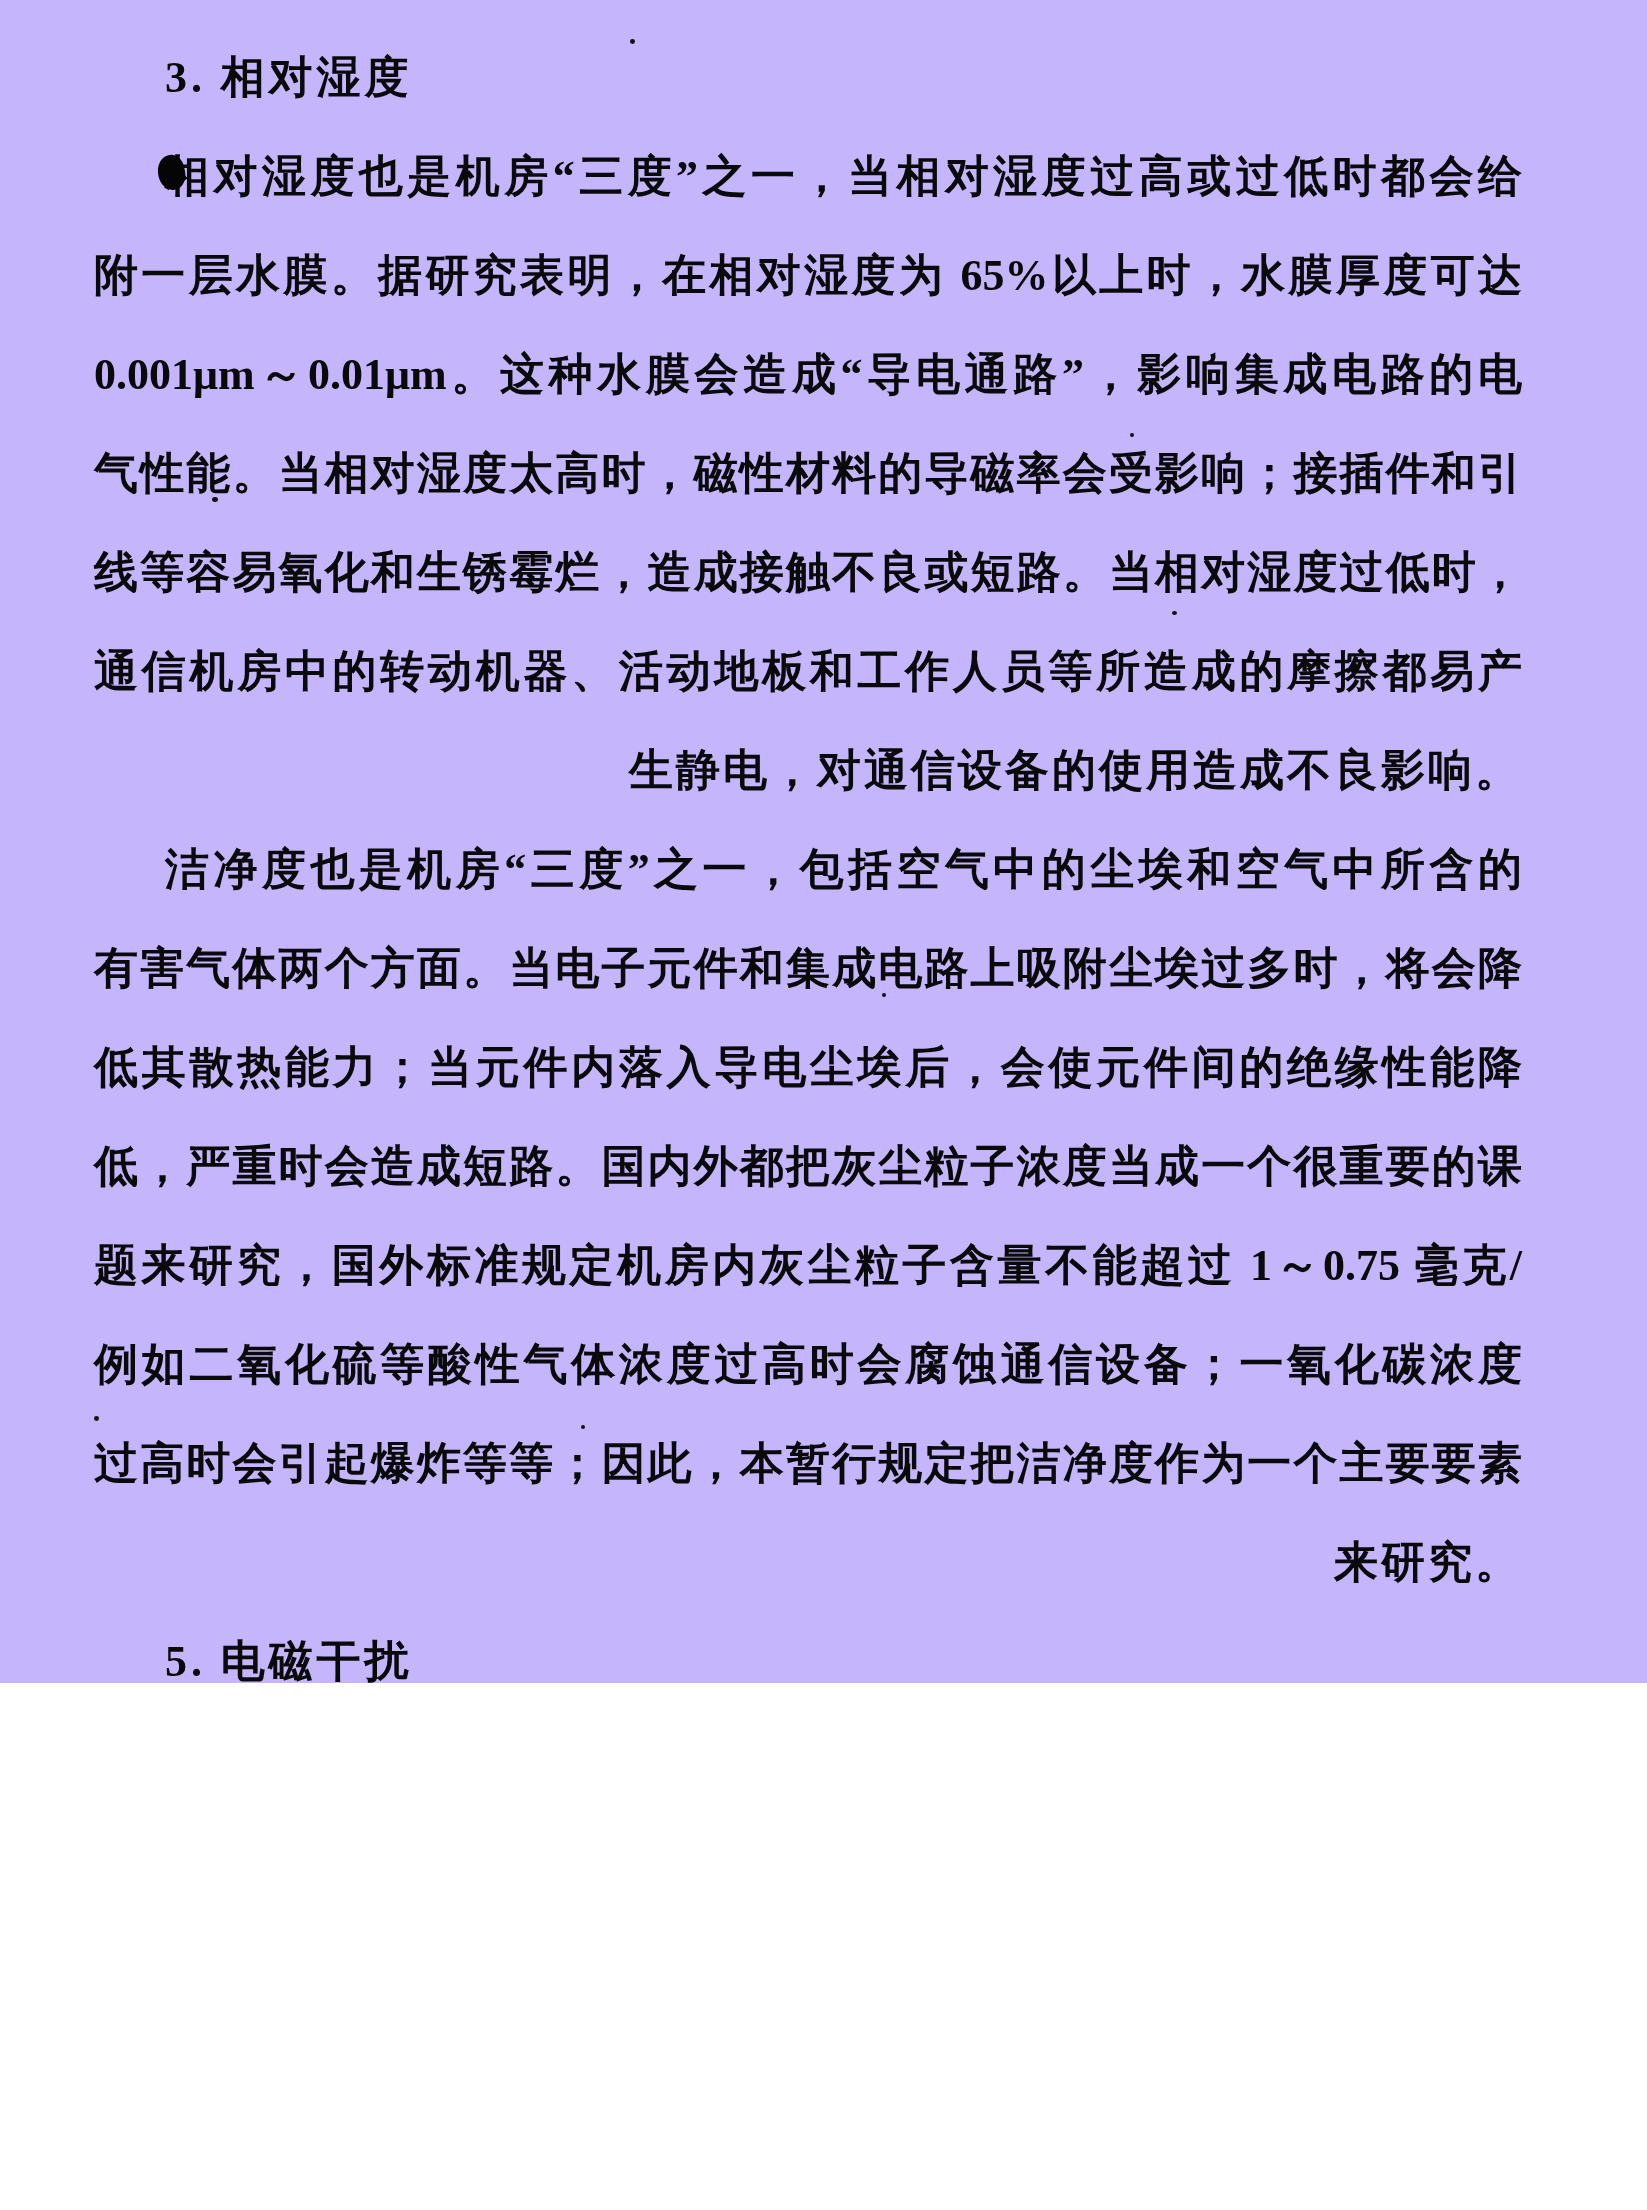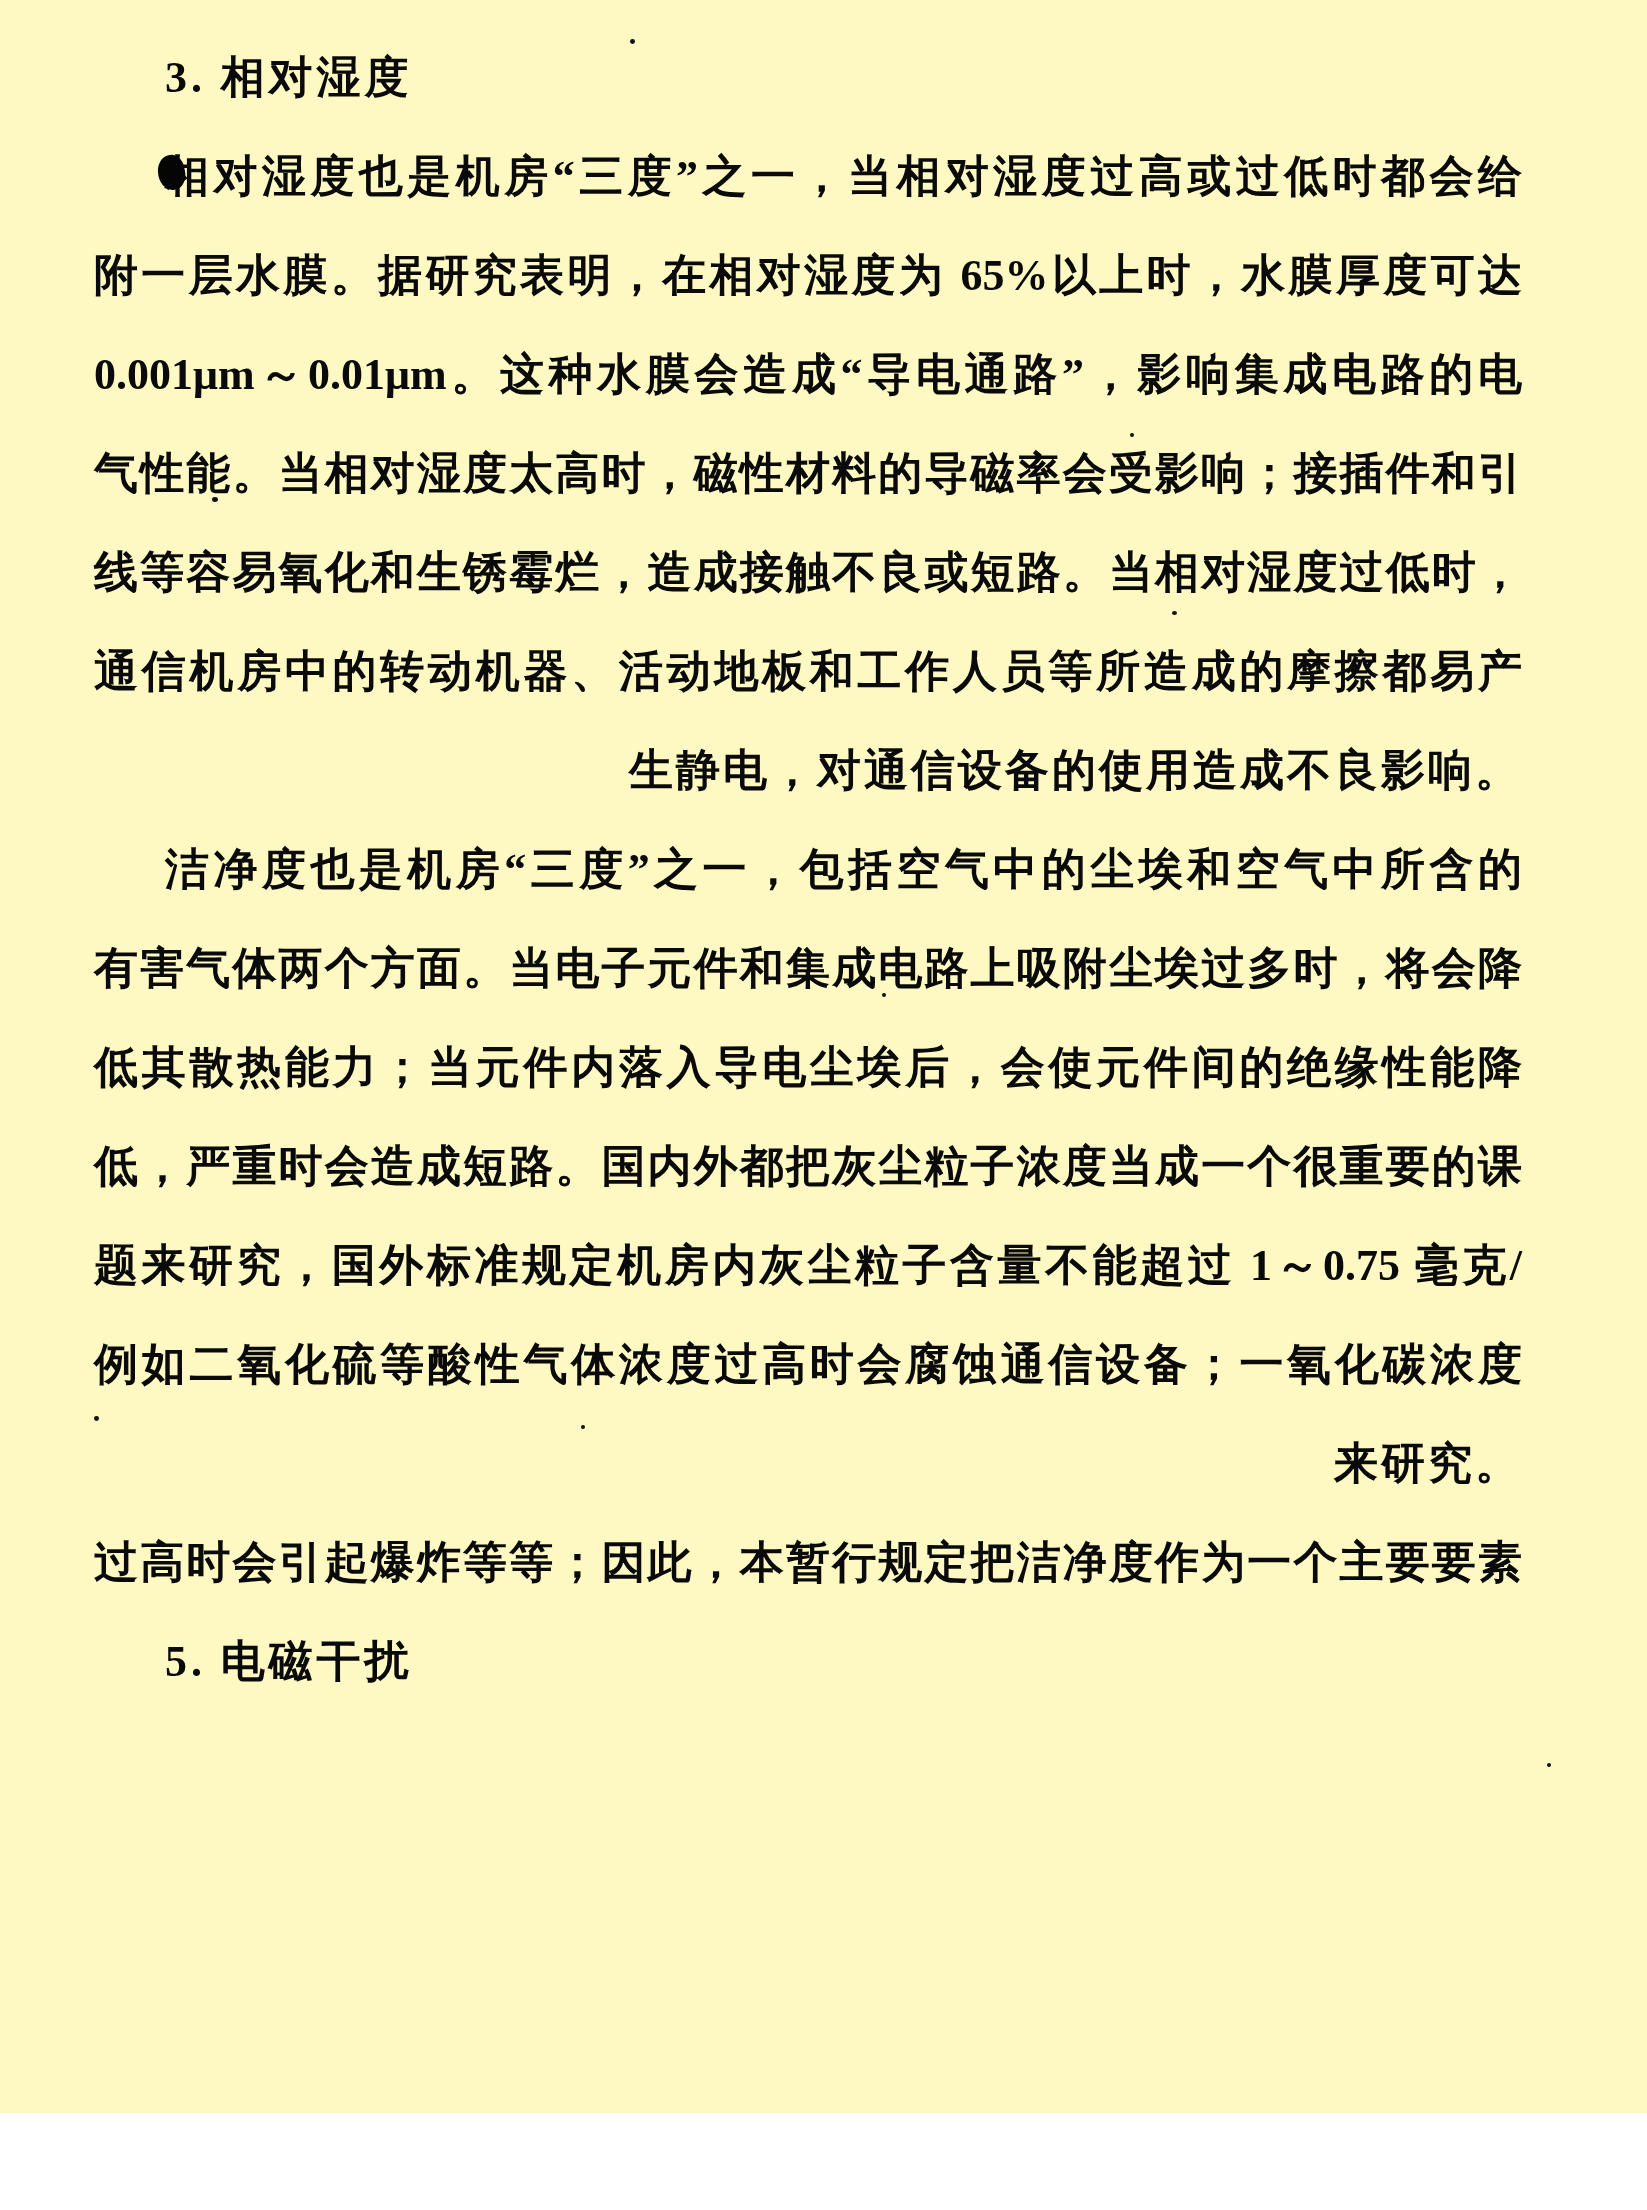--- a/index.html
+++ b/index.html
@@ -3,22 +3,22 @@
 <meta charset="utf-8">
 <style>
   html, body {
     margin: 0;
     padding: 0;
     background: #ffffff;
   }
   .page {
     position: relative;
     width: 1647px;
-    height: 2113px;
-    background: #fef9c3;
+    height: 1683px;
+    background: #c4b5fd;
     overflow: hidden;
     font-family: "Liberation Serif", "DejaVu Serif", serif;
     color: #0a0a0a;
     text-decoration: underline;
   }
   .textblock {
     position: absolute;
     left: 94px;
     top: 27.6px;
     width: 1428px;
@@ -101,22 +101,22 @@
     <div class="line just">气性能。当相对湿度太高时，磁性材料的导磁率会受影响；接插件和引</div>
     <div class="line just">线等容易氧化和生锈霉烂，造成接触不良或短路。当相对湿度过低时，</div>
     <div class="line just">通信机房中的转动机器、活动地板和工作人员等所造成的摩擦都易产</div>
     <div class="line left">生静电，对通信设备的使用造成不良影响。</div>
     <div class="line just indent">洁净度也是机房“三度”之一，包括空气中的尘埃和空气中所含的</div>
     <div class="line just">有害气体两个方面。当电子元件和集成电路上吸附尘埃过多时，将会降</div>
     <div class="line just">低其散热能力；当元件内落入导电尘埃后，会使元件间的绝缘性能降</div>
     <div class="line just">低，严重时会造成短路。国内外都把灰尘粒子浓度当成一个很重要的课</div>
     <div class="line just">题来研究，国外标准规定机房内灰尘粒子含量不能超过 1～0.75 毫克/</div>
     <div class="line just">例如二氧化硫等酸性气体浓度过高时会腐蚀通信设备；一氧化碳浓度</div>
+    <div class="line just">过高时会引起爆炸等等；因此，本暂行规定把洁净度作为一个主要要素</div>
     <div class="line left">来研究。</div>
-    <div class="line just">过高时会引起爆炸等等；因此，本暂行规定把洁净度作为一个主要要素</div>
     <div class="line heading">5. 电磁干扰</div>
   </div>
 
   <div class="page-number">7</div>
 
   <div class="ink-blob"></div>
   <div class="speck s1"></div>
   <div class="speck s2"></div>
   <div class="speck s3"></div>
   <div class="speck s4"></div>

